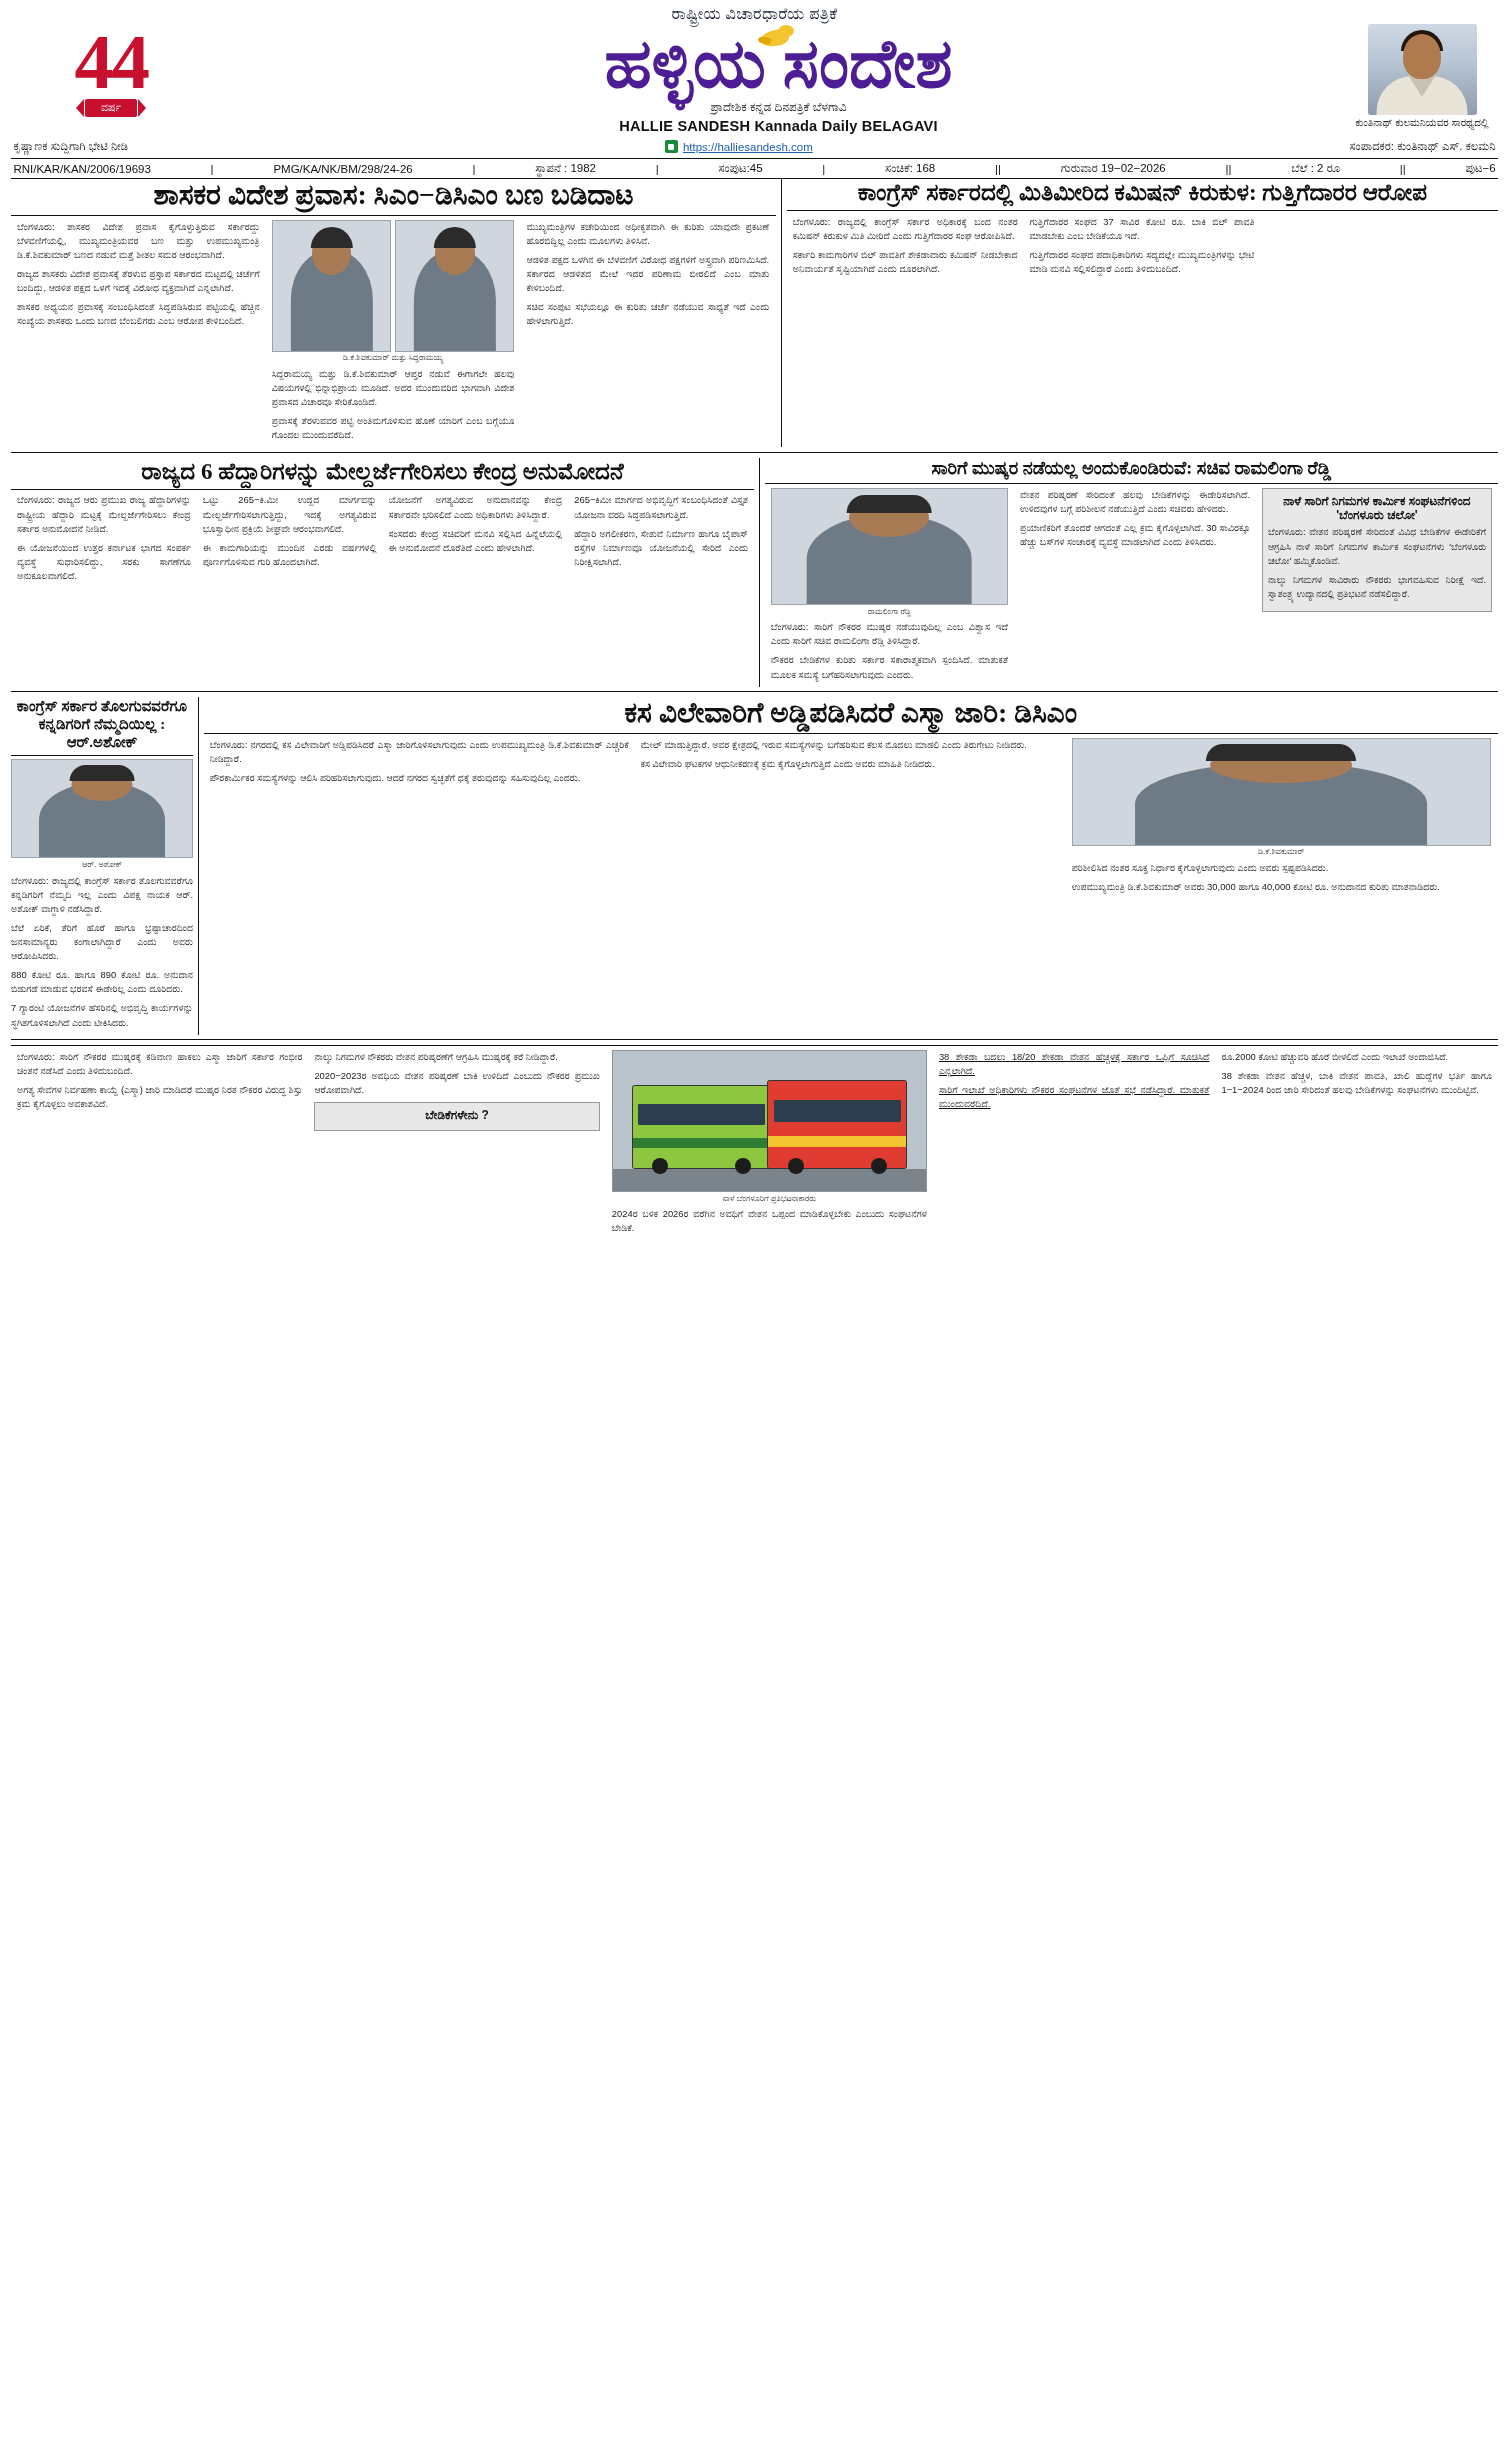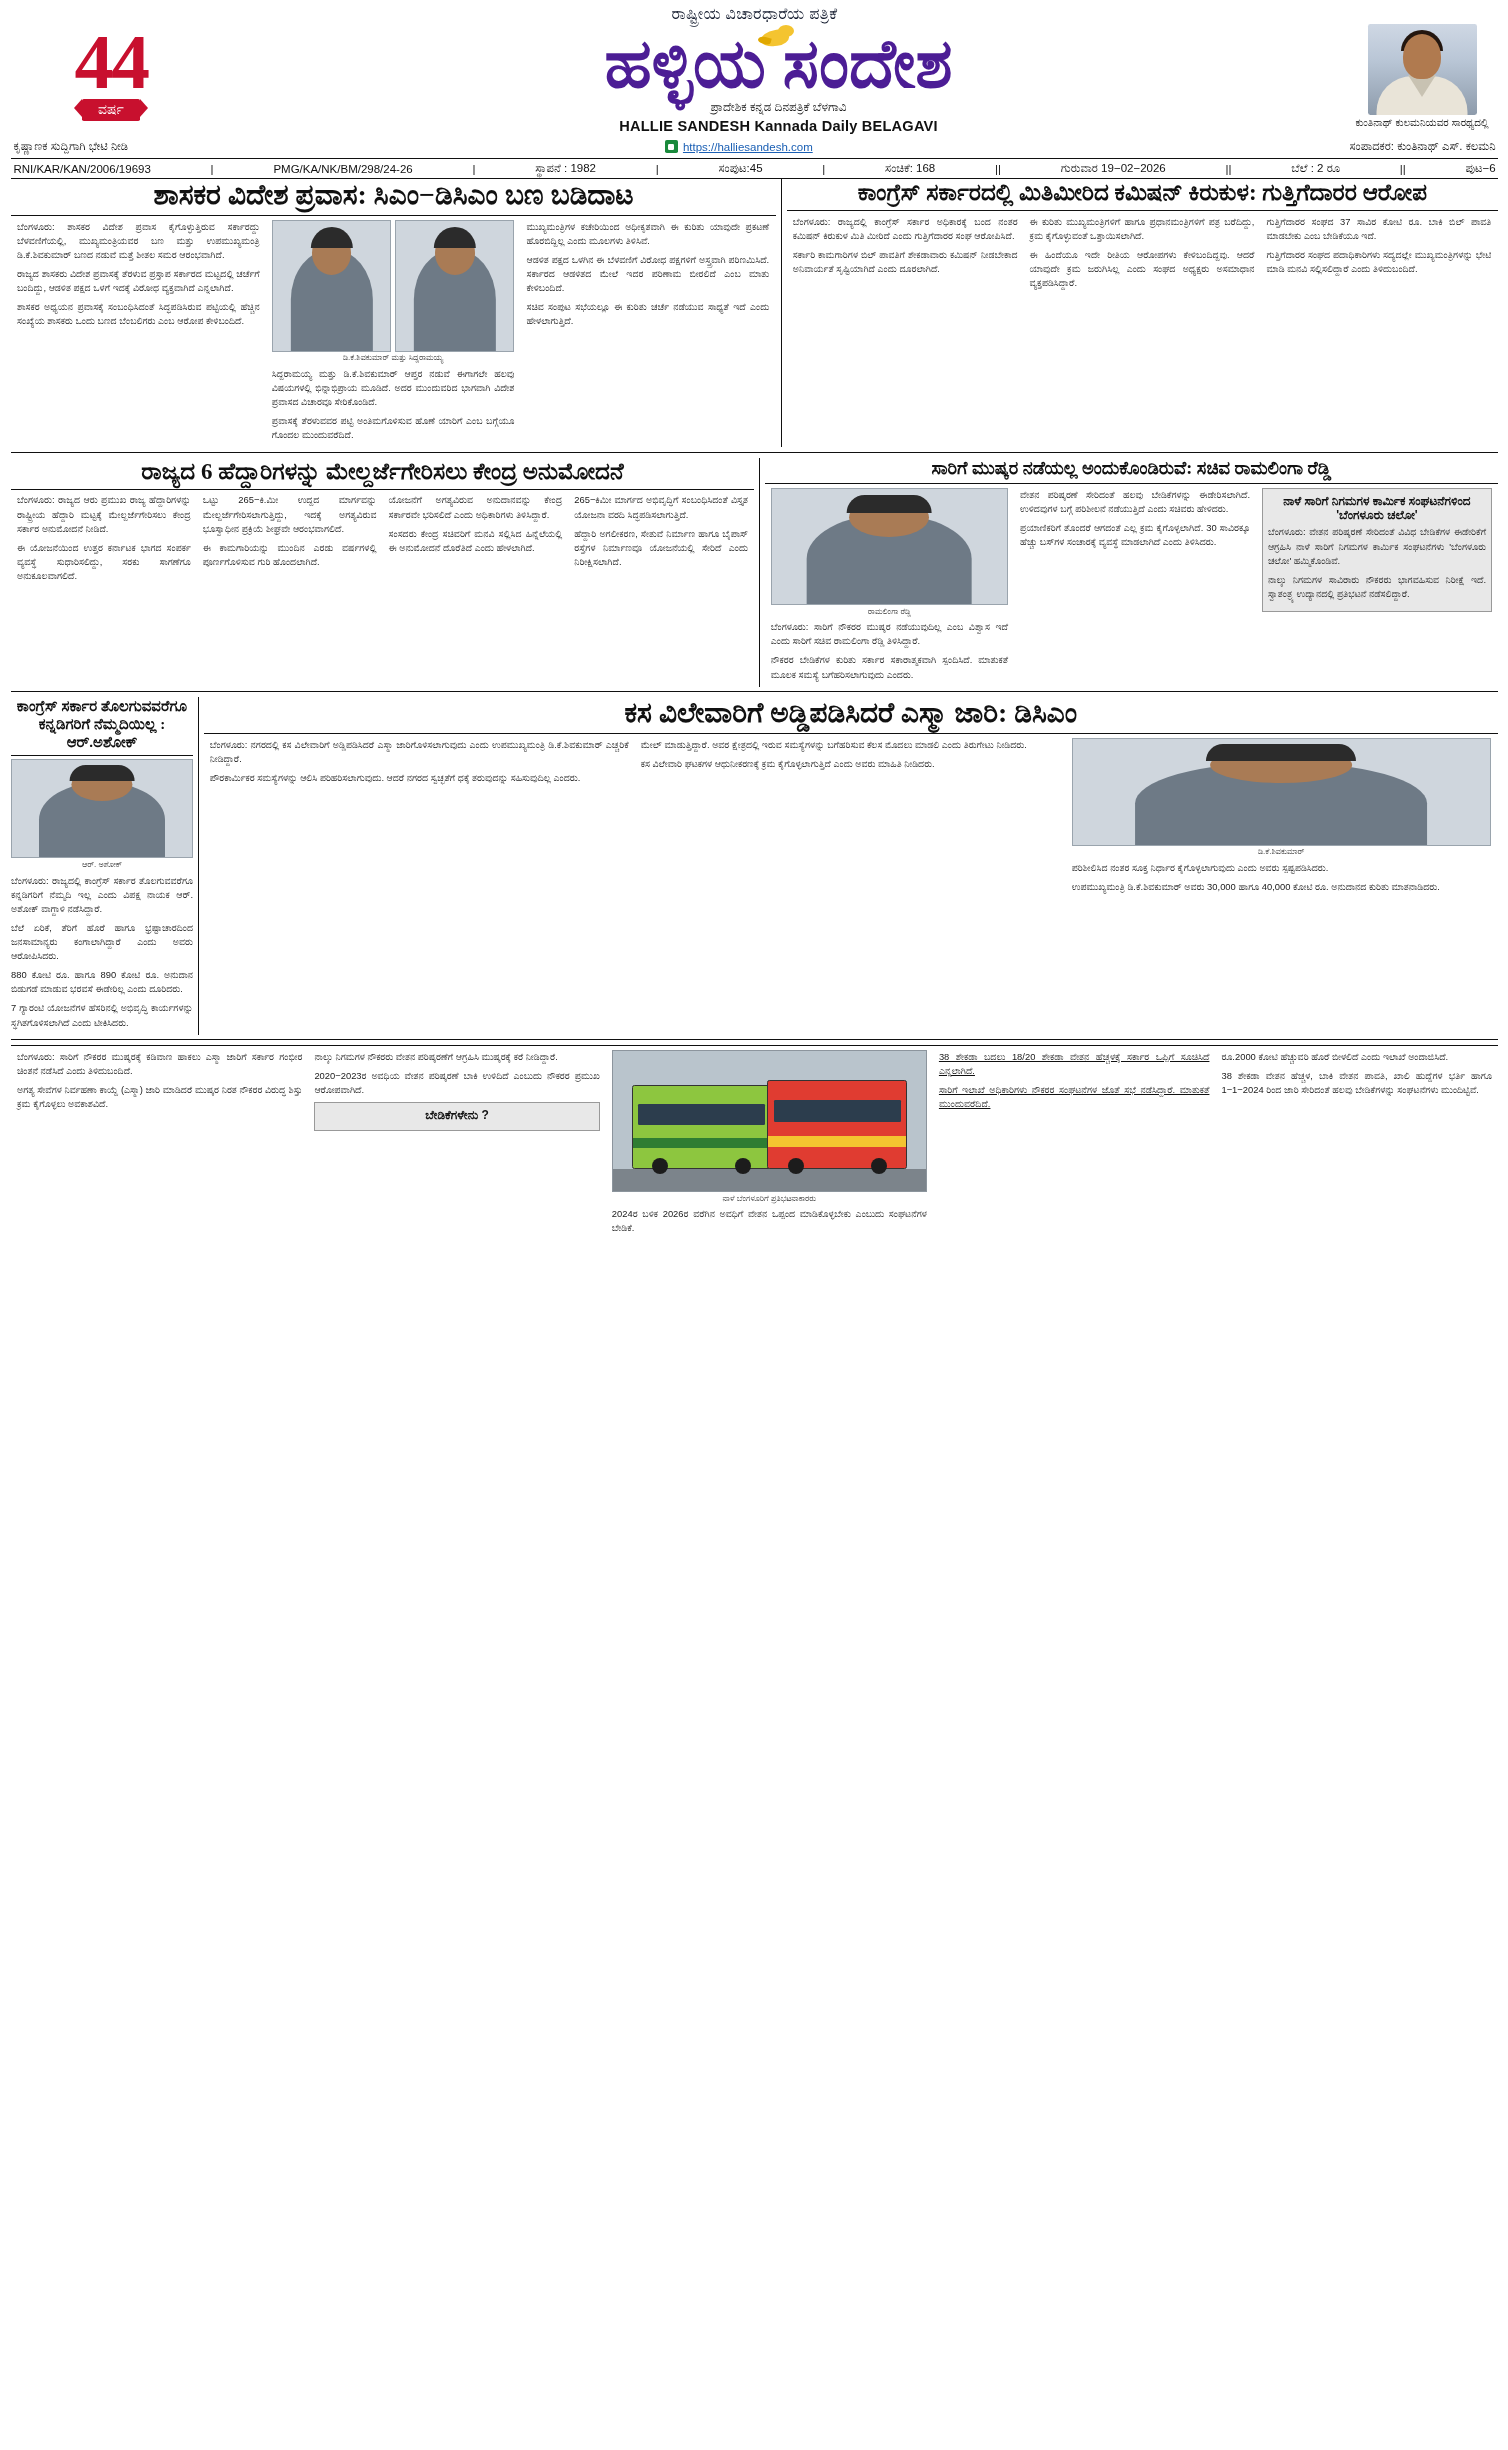--- a/index.html
+++ b/index.html
@@ -5,21 +5,21 @@
   html,body{margin:0;padding:0;background:#ffffff;}
   body{width:1509px;font-family:"Liberation Sans",sans-serif;color:#111;}
   .page{width:1509px;min-height:2450px;padding:0;box-sizing:border-box;position:relative;}
 
   
   .masthead{padding:4.9px 11px 0 11px;}
   .mast-top{text-align:center;font-size:16px;color:#0f172a;letter-spacing:0.3px;margin-bottom:1.2px;}
   .mast-row{display:flex;align-items:flex-start;justify-content:space-between;}
   .mast-left{width:200px;text-align:center;position:relative;padding-top:4.9px;}
   .num44{font-size:78px;line-height:.85;font-weight:bold;color:#c8102e;font-family:"Liberation Serif",serif;letter-spacing:-2.4px;}
-  .varsha{display:inline-block;margin-top:3.6px;background:#c8102e;color:#fff;font-size:14px;padding:2.4px 16px;border-radius:1.8px;position:relative;}
+  .varsha{display:inline-block;margin-top:3.6px;background:#c8102e;color:#fff;font-size:11px;padding:2.4px 16px;border-radius:1.8px;position:relative;}
   .varsha:before,.varsha:after{content:"";position:absolute;top:0;border-top:9.7px solid transparent;border-bottom:9.7px solid transparent;}
   .varsha:before{left:-8.5px;border-right:8.5px solid #c8102e;}
   .varsha:after{right:-8.5px;border-left:8.5px solid #c8102e;}
   .mast-center{flex:1;text-align:center;}
   .title-k{font-size:68px;line-height:1;font-weight:bold;color:#4c1d95;font-family:"Liberation Serif",serif;}
   .title-sub{font-size:12px;color:#222;margin-top:2.4px;}
   .title-en{font-size:14.6px;font-weight:bold;margin-top:3.6px;letter-spacing:0.2px;}
   .mast-right{width:152px;text-align:center;}
   .editor-photo{width:109px;height:91px;margin:0 auto;border-radius:2.4px;
     background:linear-gradient(180deg,#cfd8e4 0%,#b9c6d6 40%,#8d9bab 100%);position:relative;overflow:hidden;}
@@ -188,26 +188,20 @@
         <div class="hr-thin"></div>
         <div class="cols">
           <div class="col" style="width:33.3%;">
             <div class="body-t">
               <p>ಬೆಂಗಳೂರು: ರಾಜ್ಯದಲ್ಲಿ ಕಾಂಗ್ರೆಸ್ ಸರ್ಕಾರ ಅಧಿಕಾರಕ್ಕೆ ಬಂದ ನಂತರ ಕಮಿಷನ್ ಕಿರುಕುಳ ಮಿತಿ ಮೀರಿದೆ ಎಂದು ಗುತ್ತಿಗೆದಾರರ ಸಂಘ ಆರೋಪಿಸಿದೆ.</p>
               <p>ಸರ್ಕಾರಿ ಕಾಮಗಾರಿಗಳ ಬಿಲ್ ಪಾವತಿಗೆ ಶೇಕಡಾವಾರು ಕಮಿಷನ್ ನೀಡಬೇಕಾದ ಅನಿವಾರ್ಯತೆ ಸೃಷ್ಟಿಯಾಗಿದೆ ಎಂದು ದೂರಲಾಗಿದೆ.</p>
             </div>
           </div>
           <div class="col" style="width:33.3%;">
             <div class="body-t">
-              <p>ಈ ಕುರಿತು ಮುಖ್ಯಮಂತ್ರಿಗಳಿಗೆ ಹಾಗೂ ಪ್ರಧಾನಮಂತ್ರಿಗಳಿಗೆ ಪತ್ರ ಬರೆದಿದ್ದು, ಕ್ರಮ ಕೈಗೊಳ್ಳುವಂತೆ ಒತ್ತಾಯಿಸಲಾಗಿದೆ.</p>
-              <p>ಈ ಹಿಂದೆಯೂ ಇದೇ ರೀತಿಯ ಆರೋಪಗಳು ಕೇಳಿಬಂದಿದ್ದವು. ಆದರೆ ಯಾವುದೇ ಕ್ರಮ ಜರುಗಿಸಿಲ್ಲ ಎಂದು ಸಂಘದ ಅಧ್ಯಕ್ಷರು ಅಸಮಾಧಾನ ವ್ಯಕ್ತಪಡಿಸಿದ್ದಾರೆ.</p>
-            </div>
-          </div>
-          <div class="col" style="width:33.3%;">
-            <div class="body-t">
               <p>ಗುತ್ತಿಗೆದಾರರ ಸಂಘದ 37 ಸಾವಿರ ಕೋಟಿ ರೂ. ಬಾಕಿ ಬಿಲ್ ಪಾವತಿ ಮಾಡಬೇಕು ಎಂಬ ಬೇಡಿಕೆಯೂ ಇದೆ.</p>
               <p>ಗುತ್ತಿಗೆದಾರರ ಸಂಘದ ಪದಾಧಿಕಾರಿಗಳು ಸದ್ಯದಲ್ಲೇ ಮುಖ್ಯಮಂತ್ರಿಗಳನ್ನು ಭೇಟಿ ಮಾಡಿ ಮನವಿ ಸಲ್ಲಿಸಲಿದ್ದಾರೆ ಎಂದು ತಿಳಿದುಬಂದಿದೆ.</p>
             </div>
           </div>
         </div>
       </div>
     </div>
 
     <div class="hr"></div>
 

